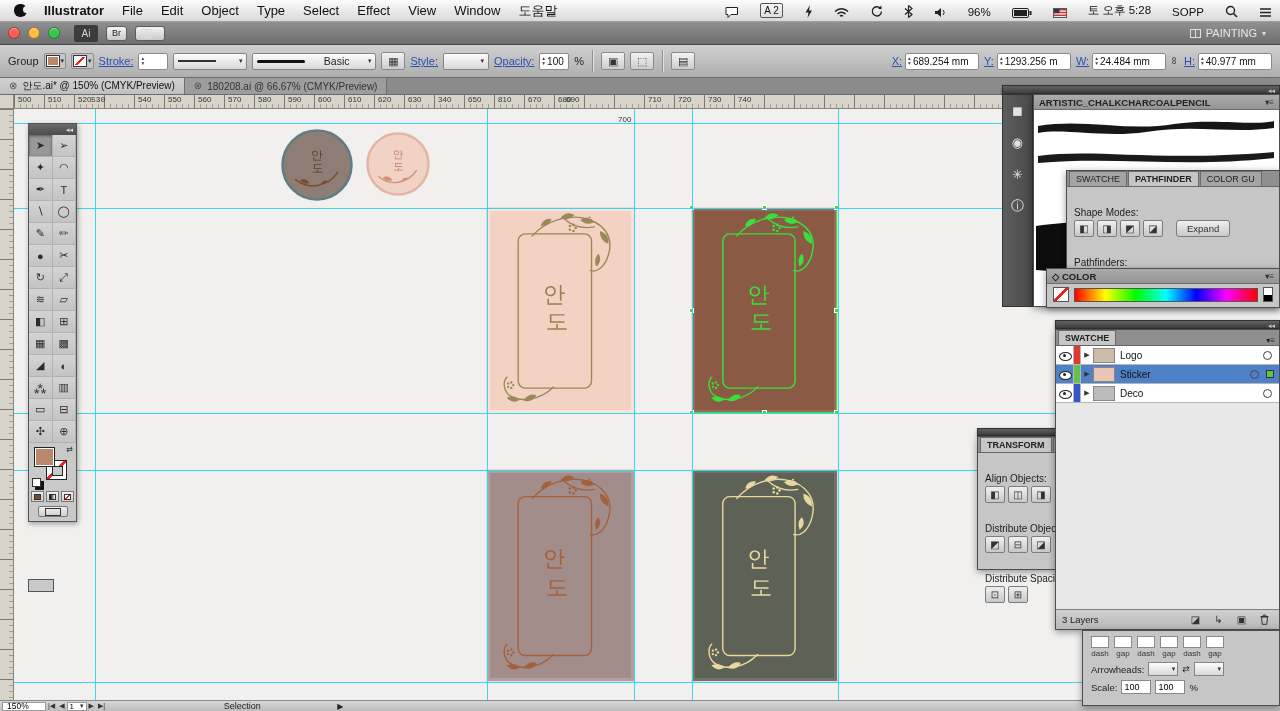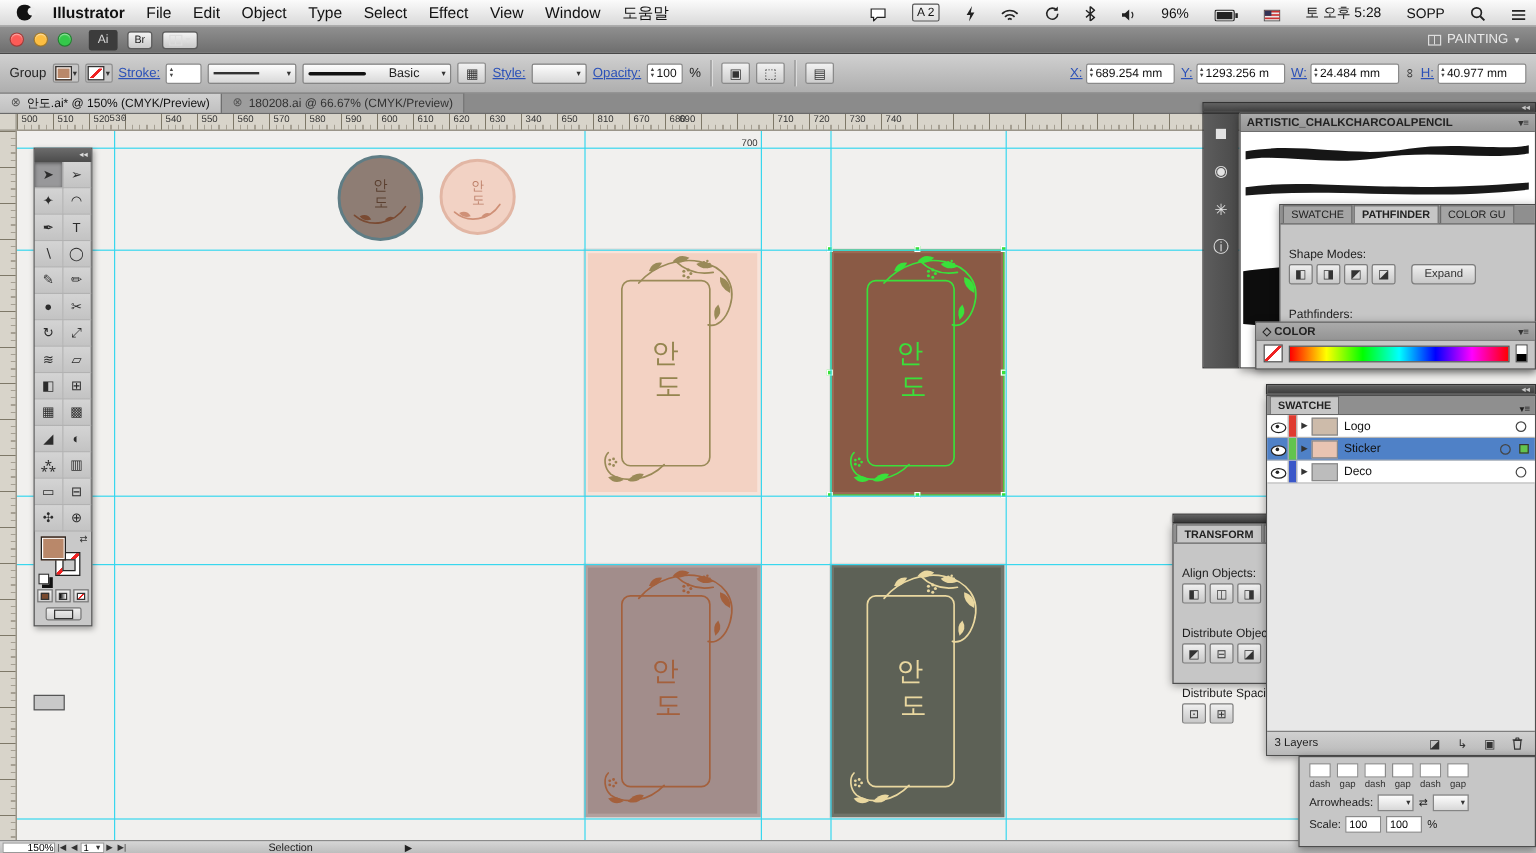--- a/index.html
+++ b/index.html
@@ -156,21 +156,21 @@
 #dash-labels{display:flex;gap:5px;margin-left:8px}
 .dashlab{width:18px;text-align:center;font-size:8px;color:#333}
 .strow{display:flex;align-items:center;gap:4px;margin:4px 0 0 8px;font-size:9.5px}
 .sdd{width:30px;height:14px;background:linear-gradient(#fdfdfd,#d8d8d8);border:1px solid #858585;display:flex;align-items:center;justify-content:flex-end;padding-right:2px;font-size:7px;color:#333}
 .sinput{width:30px;height:14px;background:#fff;border:1px solid #8a8a8a;display:flex;align-items:center;font-size:9px;padding-left:2px}
 .sinput input{border:none;outline:none;width:100%;font-size:9px;font-family:inherit;background:transparent}
 
 
 #statusbar{position:absolute;left:0;top:700px;width:1280px;height:11px;background:linear-gradient(#d6d6d6,#bdbdbd);border-top:1px solid #8a8a8a;display:flex;align-items:center;font-size:9px;color:#222;z-index:50}
 .zoombox{width:44px;height:9px;background:#fff;border:1px solid #999;margin-left:2px;display:flex;align-items:center}
-.zoombox input{border:none;outline:none;width:100%;font-size:8.5px;font-family:inherit;background:transparent;padding-left:20px}
+.zoombox input{border:none;outline:none;width:100%;font-size:8.5px;font-family:inherit;background:transparent;padding-left:4px}
 .navgl{font-size:7px;color:#333;padding:0 2px}
 .abnav{width:20px;height:9px;background:#fff;border:1px solid #999;display:flex;align-items:center;justify-content:space-between;padding:0 2px;font-size:8px}
 #status-field{margin-left:60px;width:150px;text-align:center}
 #status-arrow{margin-left:20px;font-size:8px}
 </style>
 </head>
 <body>
 
 <div id="menubar">
   <span class="apple"></span>

